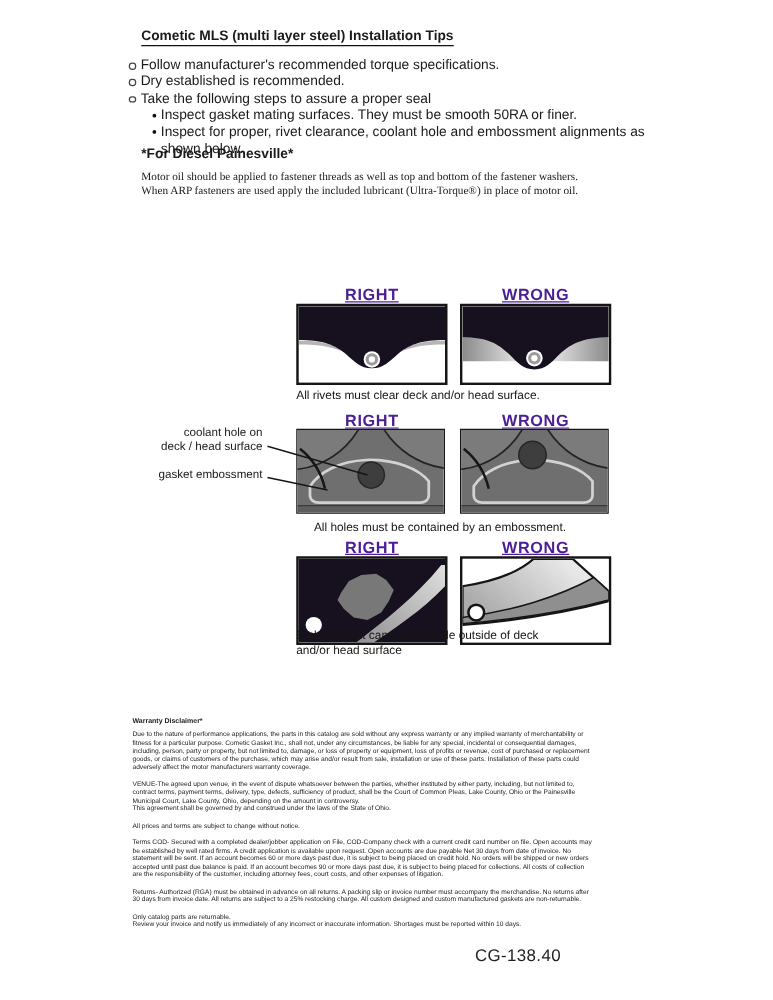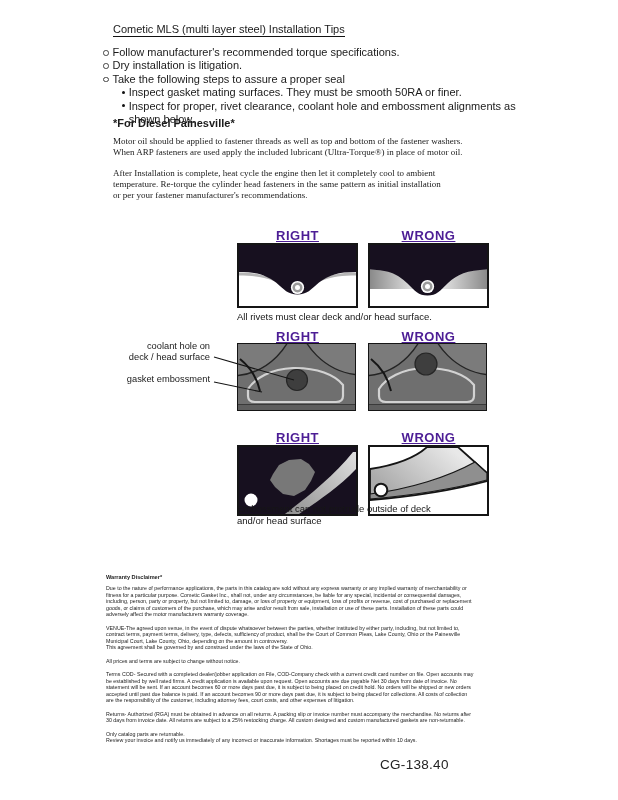--- a/index.html
+++ b/index.html
@@ -1,18 +1,18 @@
 <!DOCTYPE html>
 <html><head>
 <meta charset="utf-8">
 <style>
   html,body{margin:0;padding:0;background:#ffffff;}
   .page{position:relative;width:618px;height:800px;background:#fff;overflow:hidden;
         font-family:"Liberation Sans",sans-serif;color:#1a1a1a;}
-  .title{position:absolute;left:113px;top:23px;font-size:11px;font-weight:normal;
+  .title{position:absolute;left:113px;top:23px;font-size:11px;font-weight:bold;
          border-bottom:1.5px solid #111;padding-bottom:1px;white-space:nowrap;}
   .bullets{position:absolute;left:103px;top:46px;width:440px;font-size:11px;line-height:13.4px;}
   .brow{display:flex;align-items:flex-start;}
   .brow.sub{padding-left:19px;}
   .mark-o{flex:0 0 auto;width:3.5px;height:3.5px;border:1px solid #444;border-radius:50%;margin:4px 4px 0 0;}
   .mark-f{flex:0 0 auto;width:3.2px;height:3.2px;background:#111;border-radius:50%;margin:4.5px 3.5px 0 0;}
   .diesel{position:absolute;left:113px;top:117px;width:435px;}
   .diesel h2{margin:0 0 7px 0;font-size:11px;font-weight:bold;}
   .diesel p{margin:0 0 10px 0;font-size:9px;line-height:11px;white-space:pre-line;font-family:Liberation Serif, serif;}
   .dlabel{position:absolute;width:121px;text-align:center;font-size:13px;font-weight:bold;
@@ -37,43 +37,40 @@
 
   <div class="title">Cometic MLS (multi layer steel) Installation Tips</div>
 
   <div class="bullets">
     <div class="brow">
       <span class="mark-o"></span>
       <span>Follow manufacturer's recommended torque specifications.</span>
     </div>
     <div class="brow">
       <span class="mark-o"></span>
-      <span>Dry installation is litigation.</span>
+      <span>Dry established is recommended.</span>
     </div>
     <div class="brow">
       <span class="mark-o"></span>
       <span>Take the following steps to assure a proper seal</span>
     </div>
     <div class="brow sub">
       <span class="mark-f"></span>
       <span>Inspect gasket mating surfaces.  They must be smooth 50RA or finer.</span>
     </div>
     <div class="brow sub">
       <span class="mark-f"></span>
       <span>Inspect for proper, rivet clearance, coolant hole and embossment alignments as shown below.</span>
     </div>
   </div>
 
   <div class="diesel">
     <h2>*For Diesel Painesville*</h2>
     <p>Motor oil should be applied to fastener threads as well as top and bottom of the fastener washers.
 When ARP fasteners are used apply the included lubricant (Ultra-Torque®) in place of motor oil.</p>
-    <p>After Installation is complete, heat cycle the engine then let it completely cool to ambient
-temperature. Re-torque the cylinder head fasteners in the same pattern as initial installation
-or per your fastener manufacturer's recommendations.</p>
   </div>
 
   <div class="dlabel" style="left:237px;top:228px;">RIGHT</div>
   <div class="dlabel" style="left:368px;top:228px;">WRONG</div>
 
   <div class="dbox" style="left:237px;top:243px;">
     <svg width="117" height="61" viewBox="0 0 117 61">
       <rect width="117" height="61" fill="#ffffff"></rect>
       <path d="M0,27.5 C13,27.5 23,29 32,33 L35,36 C24,31.5 13,30.5 0,30.5 Z" fill="#b5b5b5"></path>
       <path d="M117,27.5 C104,27.5 94,29 85,33 L82,36 C93,31.5 104,30.5 117,30.5 Z" fill="#b5b5b5"></path>
@@ -133,20 +130,21 @@
       <rect x="0" y="60.5" width="117" height="5.5" fill="#5e5e5e"></rect>
       <line x1="0" y1="60.5" x2="117" y2="60.5" stroke="#3a3a3a" stroke-width="1"></line>
     </svg>
   </div>
 
   <svg class="overlay" width="92" height="46" viewBox="0 0 92 46">
     <line x1="2" y1="5" x2="82" y2="28" stroke="#151515" stroke-width="1.1"></line>
     <line x1="2" y1="30" x2="50" y2="40" stroke="#151515" stroke-width="1.1"></line>
   </svg>
 
+  <div class="caption" style="left:228px;top:417px;width:248px;text-align:center;">All holes must be contained by an embossment.</div>
 
   <div class="dlabel" style="left:237px;top:430px;">RIGHT</div>
   <div class="dlabel" style="left:368px;top:430px;">WRONG</div>
 
   <div class="dbox t3" style="left:237px;top:445px;">
     <svg width="117" height="67" viewBox="0 0 117 67">
       <defs>
         <linearGradient id="gE" x1="114" y1="5" x2="46" y2="67" gradientUnits="userSpaceOnUse">
           <stop offset="0" stop-color="#dedede"></stop>
             <stop offset="1" stop-color="#8f8f8f"></stop>

